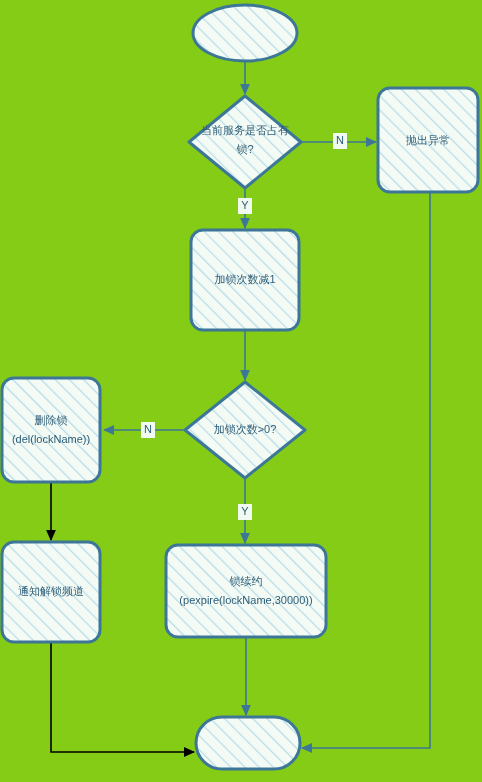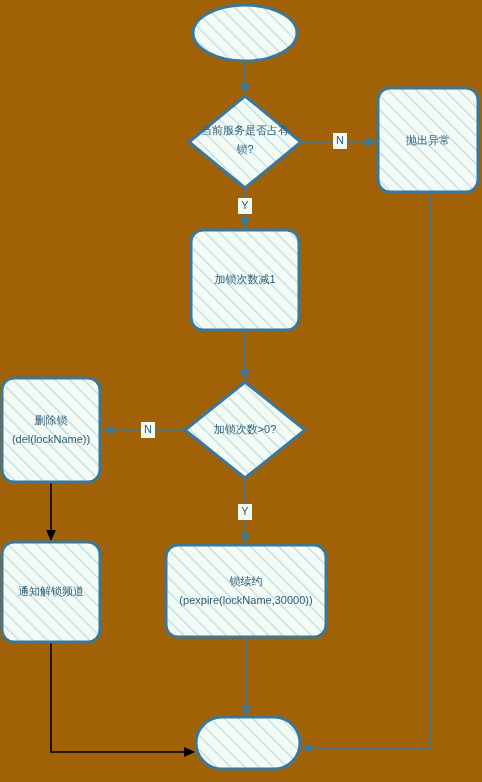--- a/index.html
+++ b/index.html
@@ -4,21 +4,21 @@
 <style>
   html, body {
     margin: 0;
     padding: 0;
     background: #f0faf0;
   }
   #canvas-wrap {
     position: relative;
     width: 482px;
     height: 782px;
-    background: #a16207;
+    background: #84cc16;
     overflow: hidden;
     font-family: "Liberation Sans", sans-serif;
   }
   svg.flow {
     position: absolute;
     top: 0;
     left: 0;
     width: 482px;
     height: 782px;
     display: block;

